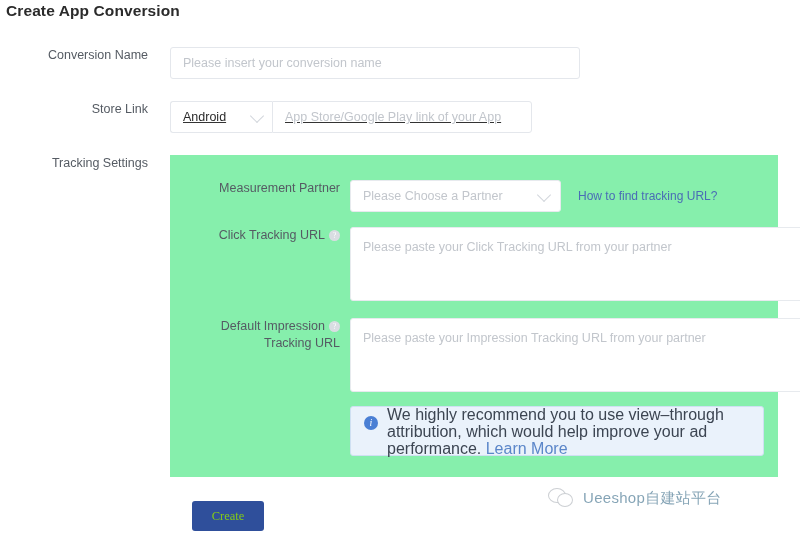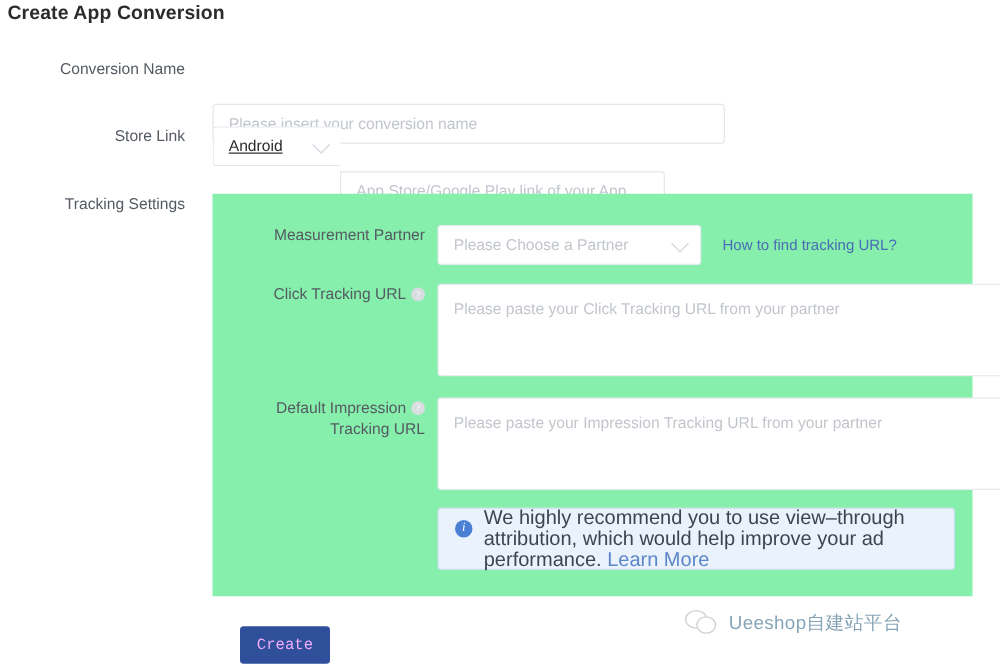--- a/index.html
+++ b/index.html
@@ -47,21 +47,20 @@
   .text-input {
     box-sizing: border-box;
     border: 1px solid #e4e7ec;
     border-radius: 3px;
     background: #ffffff;
     font-family: "Liberation Sans", sans-serif;
     font-size: 12.5px;
     color: #333;
     padding: 0 12px;
     outline: none;
-    margin-top: 36px;
   }
   .text-input::placeholder {
     color: #c2c6cc;
   }
 
   
   #conversion-name-row { left: 0; top: 47px; }
   #conversion-name-input {
     width: 410px;
     height: 32px;
@@ -256,24 +255,24 @@
   }
 
   
   #create-button {
     position: absolute;
     left: 192px;
     top: 501px;
     width: 72px;
     height: 30px;
     background: #2f4f9b;
-    color: #f0abfc;
+    color: #84cc16;
     border: none;
     border-radius: 3px;
-    font-family: Liberation Mono, monospace;
+    font-family: Liberation Serif, serif;
     font-size: 12.5px;
     cursor: pointer;
     padding: 0;
   }
 
   
   #watermark {
     position: absolute;
     left: 548px;
     top: 487px;

